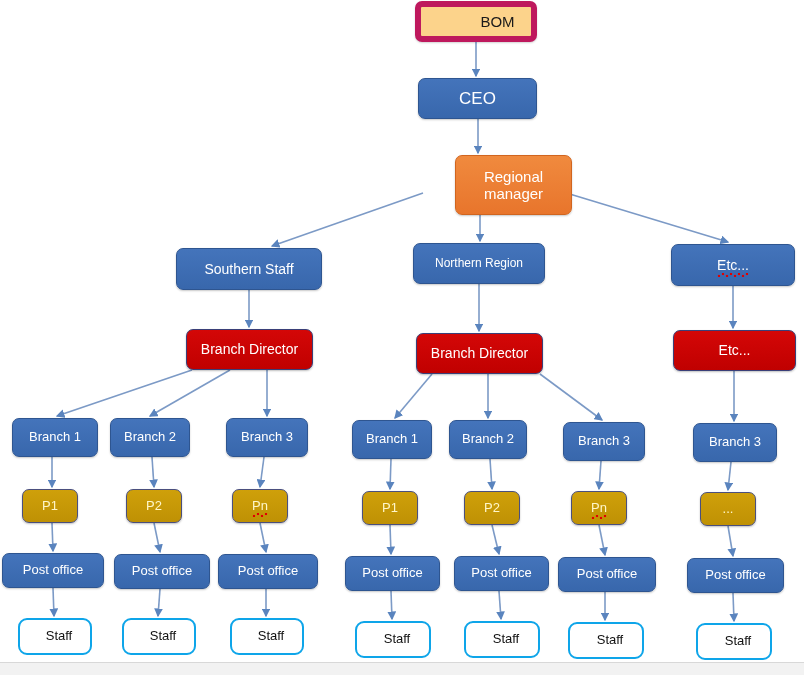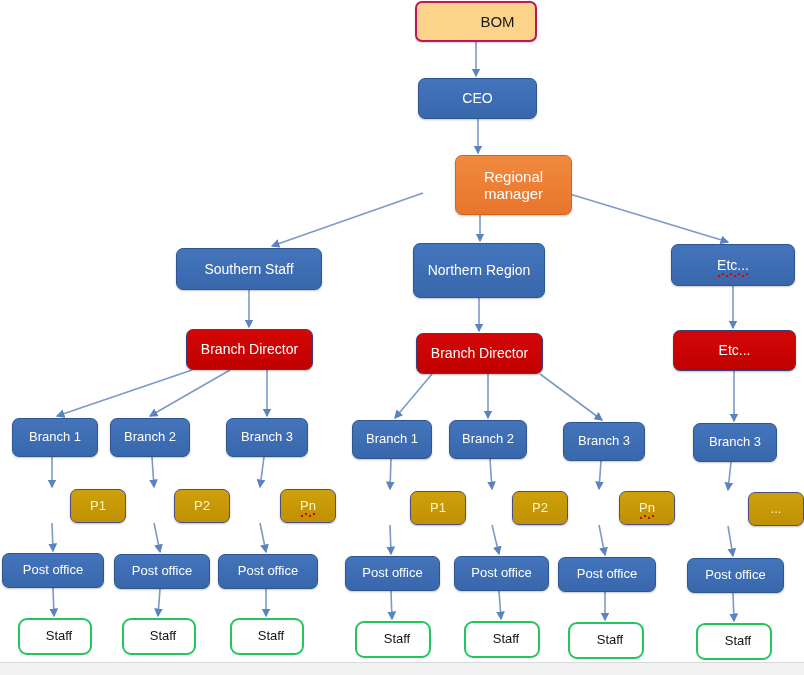--- a/index.html
+++ b/index.html
@@ -34,21 +34,21 @@
     z-index: 3;
     padding: 2px 4px;
   }
   .node .lbl {
     display: inline-block;
     position: relative;
   }
   
   .t-bom {
     background: #FCD38B;
-    border: 2px solid #be185d;
+    border: 6px solid #be185d;
     color: #1a1a1a;
     box-shadow: 0 1px 2px rgba(0,0,0,0.18);
     padding-left: 47px;
   }
   .t-blue {
     background: #3F6FB5;
     background: linear-gradient(180deg, #4474BB 0%, #3867AC 100%);
     border: 1px solid #2E5590;
     color: #ffffff;
     box-shadow: 0 1px 2px rgba(0,0,0,0.22);
@@ -67,25 +67,24 @@
     border: 1px solid #3A3F78;
     color: #ffffff;
     box-shadow: 0 1px 2px rgba(0,0,0,0.25);
   }
   .t-gold {
     background: #C99A06;
     background: linear-gradient(180deg, #CFA00A 0%, #BF9104 100%);
     border: 1px solid #4A4F7E;
     color: #FFF6C9;
     box-shadow: 0 1px 2px rgba(0,0,0,0.25);
-    margin-left: 48px;
   }
   .t-white {
     background: #ffffff;
-    border: 2px solid #22c55e;
+    border: 2px solid #0ea5e9;
     color: #111111;
     border-radius: 9px;
     padding-left: 12px;
   }
   
   .squiggle::after {
     content: "";
     position: absolute;
     left: 0;
     right: 0;
@@ -156,30 +155,30 @@
         <line x1="499" y1="591" x2="501" y2="619" marker-end="url(#arrow)"></line>
         <line x1="605" y1="592" x2="605" y2="620" marker-end="url(#arrow)"></line>
         <line x1="733" y1="593" x2="734" y2="621" marker-end="url(#arrow)"></line>
       </g>
   </svg>
 
   <div id="nodes-layer">
       <div class="node t-bom" style="left: 415px; top: 1px; width: 122px; height: 41px; font-size: 15px;">
         <span class="lbl">BOM</span>
       </div>
-      <div class="node t-blue" style="left: 418px; top: 78px; width: 119px; height: 41px; font-size: 14px;">
+      <div class="node t-blue" style="left: 418px; top: 78px; width: 119px; height: 41px; font-size: 17px;">
         <span class="lbl">CEO</span>
       </div>
       <div class="node t-orange" style="left: 423px; top: 155px; width: 117px; height: 60px; font-size: 15px;">
         <span class="lbl">Regional manager</span>
       </div>
       <div class="node t-blue" style="left: 176px; top: 248px; width: 146px; height: 42px; font-size: 14px;">
         <span class="lbl">Southern Staff</span>
       </div>
-      <div class="node t-blue" style="left: 413px; top: 243px; width: 132px; height: 55px; font-size: 14px;">
+      <div class="node t-blue" style="left: 413px; top: 243px; width: 132px; height: 41px; font-size: 12px;">
         <span class="lbl">Northern Region</span>
       </div>
       <div class="node t-blue" style="left: 671px; top: 244px; width: 124px; height: 42px; font-size: 14px;">
         <span class="lbl squiggle">Etc...</span>
       </div>
       <div class="node t-red" style="left: 186px; top: 329px; width: 127px; height: 41px; font-size: 14px;">
         <span class="lbl">Branch Director</span>
       </div>
       <div class="node t-red" style="left: 416px; top: 333px; width: 127px; height: 41px; font-size: 14px;">
         <span class="lbl">Branch Director</span>

